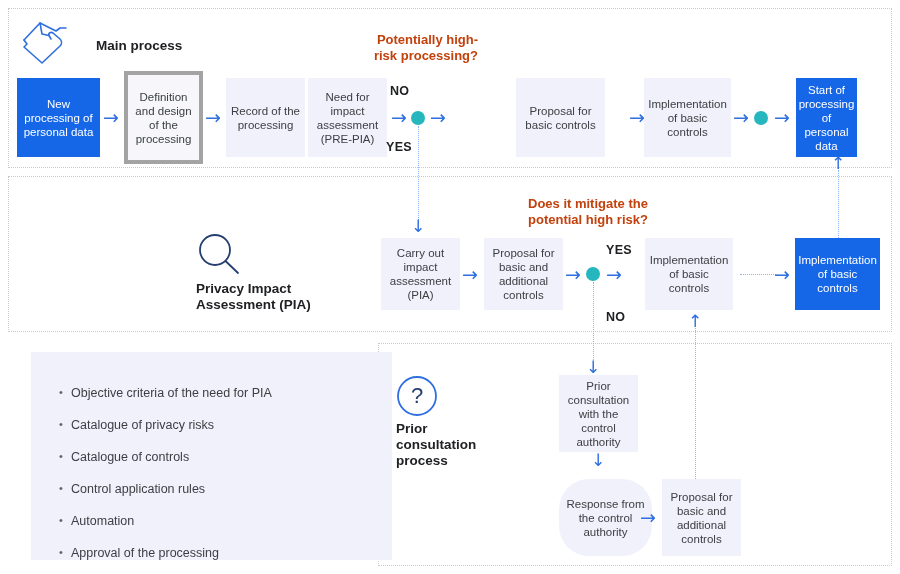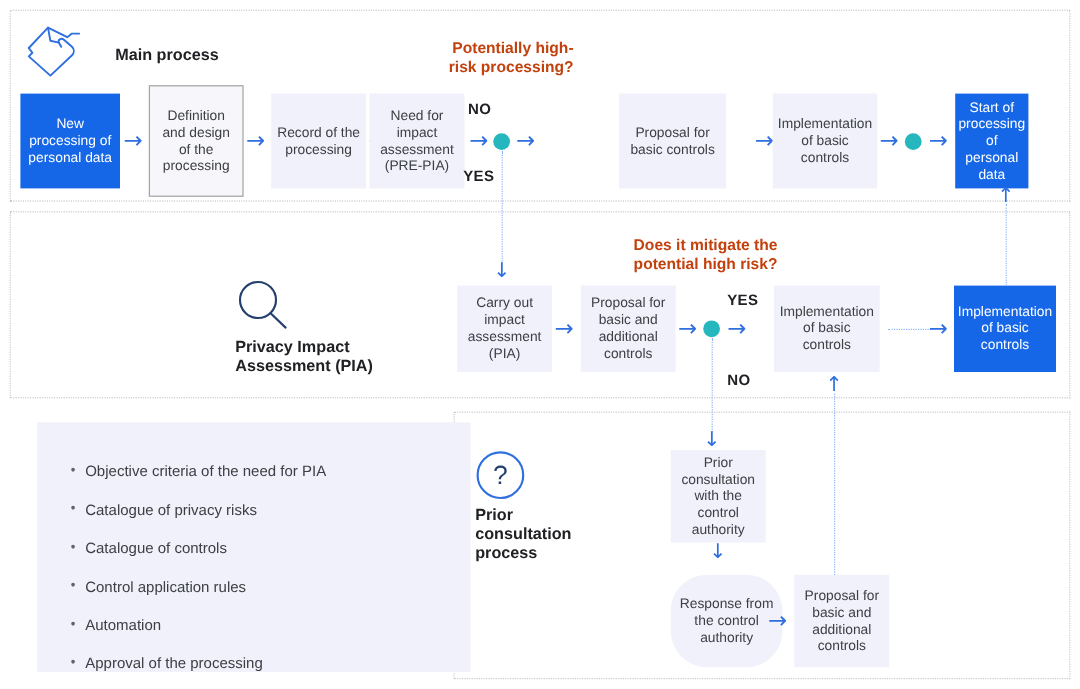--- a/index.html
+++ b/index.html
@@ -39,21 +39,21 @@
     color: #3c4043;
     background: #f1f1fb;
     padding: 3px 4px;
   }
   .box.blue {
     background: #1567e8;
     color: #ffffff;
   }
   .box.outlined {
     background: #f7f7fb;
-    border: 1px solid #a3a3a3;
+    border: 4px solid #a3a3a3;
     color: #3c4043;
   }
   
   .arrow {
     position: absolute;
     color: #2f6fe0;
     font-size: 19px;
     line-height: 1;
     font-family: "DejaVu Sans", sans-serif;
     user-select: none;

